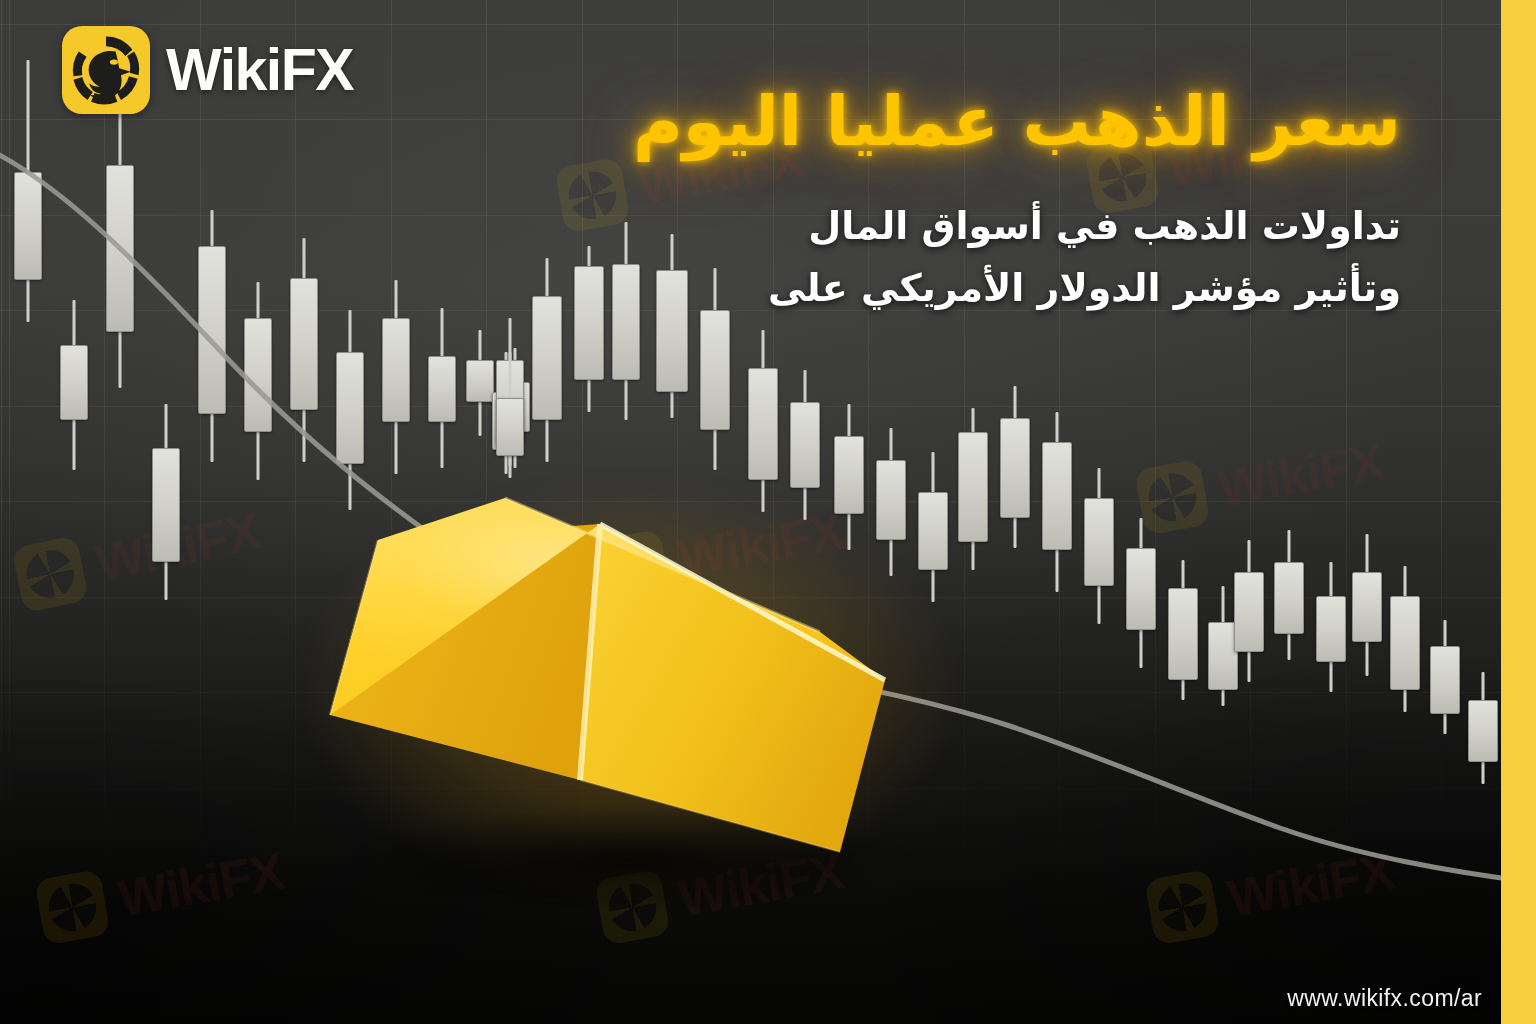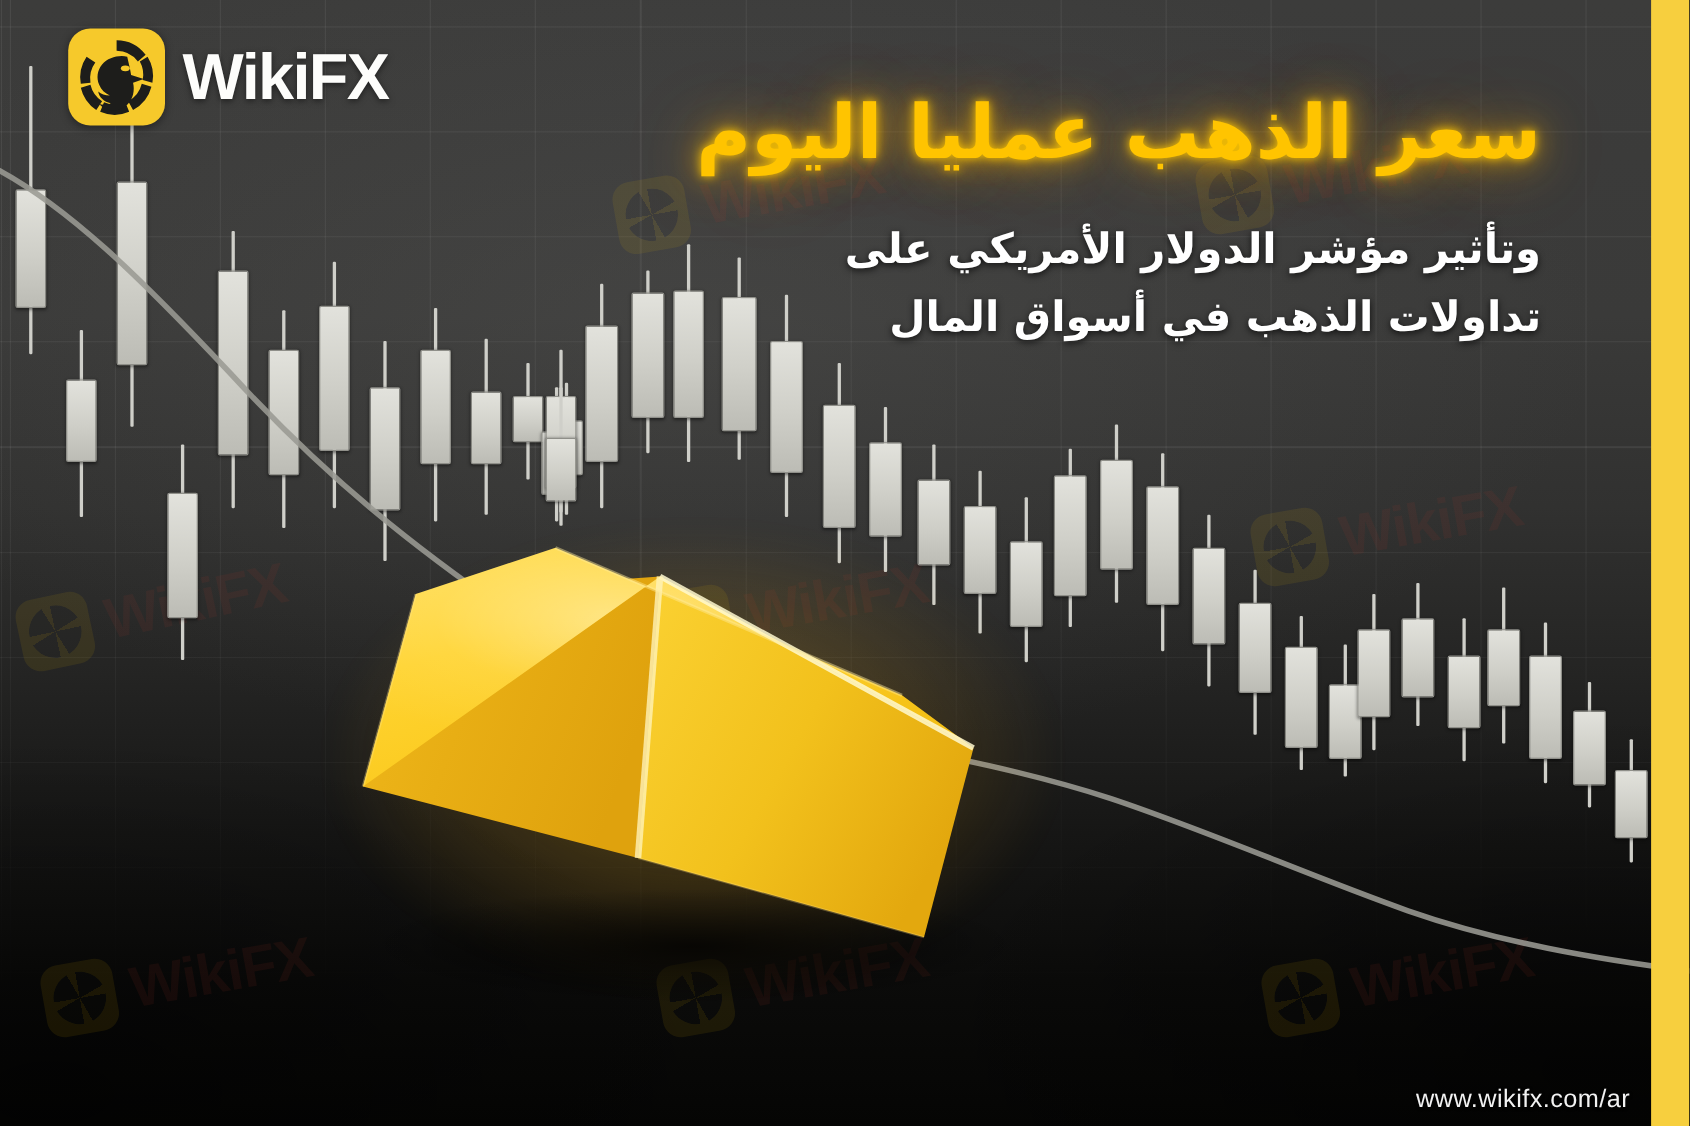--- a/index.html
+++ b/index.html
@@ -483,21 +483,21 @@
         </g>
 
         <ellipse cx="59" cy="41" rx="4.6" ry="3" fill="#f6c92b"></ellipse>
       </svg>
     </div>
     <div class="logo-wordmark">WikiFX</div>
   </div>
 
   <div class="text-block">
     <h1 class="headline">سعر الذهب عمليا اليوم</h1>
+    <p class="subline">تداولات الذهب في أسواق المال</p>
     <p class="subline">وتأثير مؤشر الدولار الأمريكي على</p>
-    <p class="subline">تداولات الذهب في أسواق المال</p>
   </div>
 
   <div class="yellow-strip"></div>
 
   <div class="footer-url">www.wikifx.com/ar</div>
 
 </div>
 
 </body></html>

